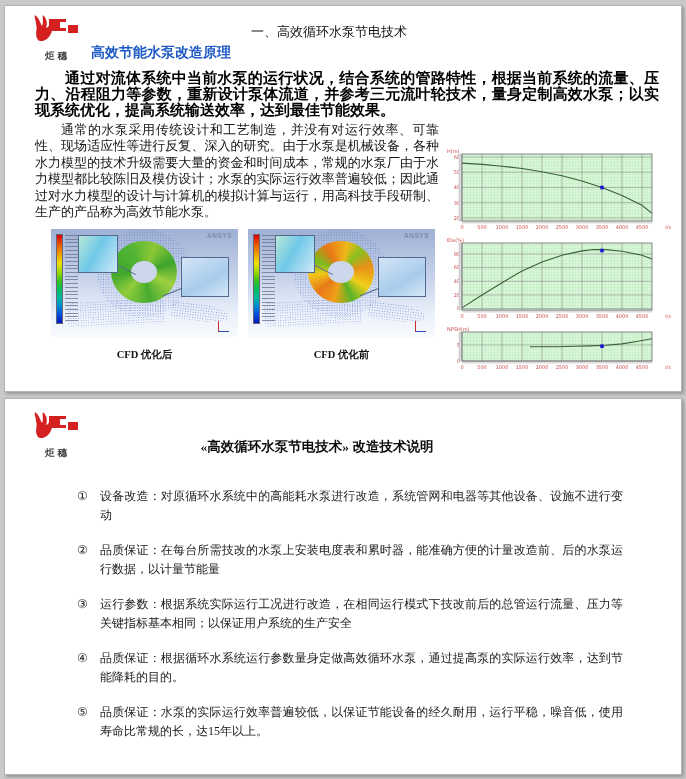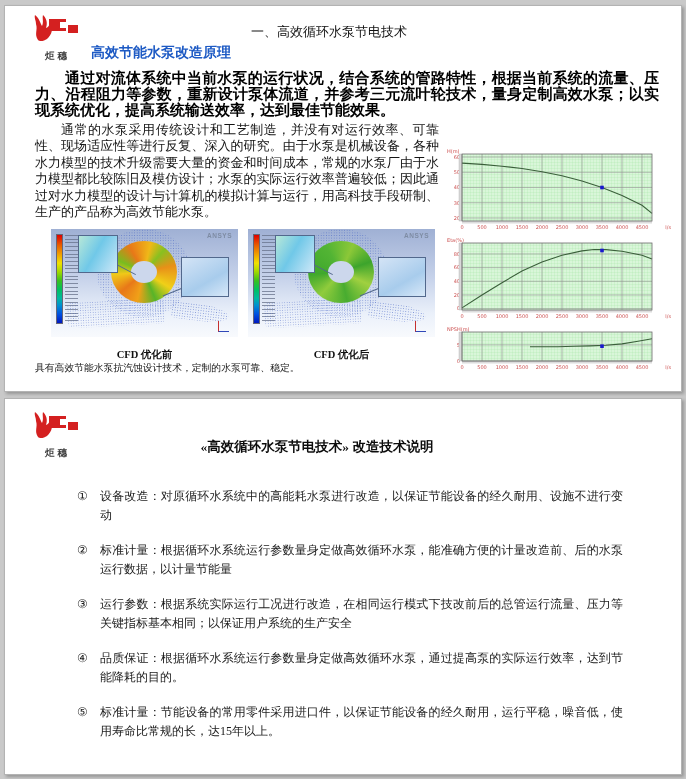--- a/index.html
+++ b/index.html
@@ -232,86 +232,85 @@
   </div>
 
   <div class="cfd-row">
     <div class="cfd-col">
       <div class="cfd">
         <div class="cbar"></div>
         <div class="cbar-labels"></div>
         <div class="volute"></div>
         <div class="band"></div>
         <div class="tail"></div>
-        <div class="impeller before"></div>
+        <div class="impeller after"></div>
         <div class="conn1"></div>
         <div class="conn2"></div>
         <div class="inset1"></div>
         <div class="inset2"></div>
         <div class="ansys">ANSYS</div>
         <div class="triad"></div>
       </div>
-      <div class="cfd-cap">CFD 优化前</div>
+      <div class="cfd-cap">CFD 优化后</div>
     </div>
     <div class="cfd-col">
       <div class="cfd">
         <div class="cbar"></div>
         <div class="cbar-labels"></div>
         <div class="volute"></div>
         <div class="band"></div>
         <div class="tail"></div>
-        <div class="impeller after"></div>
+        <div class="impeller before"></div>
         <div class="conn1"></div>
         <div class="conn2"></div>
         <div class="inset1"></div>
         <div class="inset2"></div>
         <div class="ansys">ANSYS</div>
         <div class="triad"></div>
       </div>
-      <div class="cfd-cap">CFD 优化后</div>
+      <div class="cfd-cap">CFD 优化前</div>
     </div>
   </div>
 
-  <div class="p1-footer">具有高效节能水泵抗汽蚀设计技术，定制的水泵可靠、稳定。</div>
 </div>
 
 <div class="page" id="page2">
 
   <div class="logo">
     <svg width="50" height="33" viewBox="0 0 50 33">
       <path d="M9 28 C5 22 9 18 7 12 C7 8 5 6 6 3 C11 7 11 11 13 14 C15 10 13 6 14 3 C19 8 18 13 17 16 C20 15 21 12 21 9 C25 15 23 23 18 27 C15 29 11 30 9 28 Z" fill="#d42020"></path>
       <rect x="20" y="7" width="17" height="12" fill="#d42020"></rect>
       <rect x="31" y="10" width="8" height="6" fill="#ffffff"></rect>
       <rect x="39" y="13" width="10" height="8" fill="#d42020"></rect>
     </svg>
     <div class="logo-text">炬穗</div>
   </div>
 
   <div class="p2-title">«高效循环水泵节电技术» 改造技术说明</div>
 
   <div class="p2-list">
 
       <div class="p2-item">
         <div class="p2-num">①</div>
-        <div class="p2-text">设备改造：对原循环水系统中的高能耗水泵进行改造，以保证节能设备的经久耐用、设施不进行变动</div>
+        <div class="p2-text">设备改造：对原循环水系统中的高能耗水泵进行改造，系统管网和电器等其他设备、设施不进行变动</div>
       </div>
 
       <div class="p2-item">
         <div class="p2-num">②</div>
-        <div class="p2-text">标准计量：根据循环水系统运行参数量身定做高效循环水泵，能准确方便的计量改造前、后的水泵运行数据，以计量节能量</div>
+        <div class="p2-text">品质保证：在每台所需技改的水泵上安装电度表和累时器，能准确方便的计量改造前、后的水泵运行数据，以计量节能量</div>
       </div>
 
       <div class="p2-item">
         <div class="p2-num">③</div>
         <div class="p2-text">运行参数：根据系统实际运行工况进行改造，在相同运行模式下技改前后的总管运行流量、压力等关键指标基本相同；以保证用户系统的生产安全</div>
       </div>
 
       <div class="p2-item">
         <div class="p2-num">④</div>
         <div class="p2-text">品质保证：根据循环水系统运行参数量身定做高效循环水泵，通过提高泵的实际运行效率，达到节能降耗的目的。</div>
       </div>
 
       <div class="p2-item">
         <div class="p2-num">⑤</div>
-        <div class="p2-text">标准计量：节能设备的常用零件采用进口件，以保证节能设备的经久耐用，运行平稳，噪音低，使用寿命比常规的长，达15年以上。</div>
+        <div class="p2-text">品质保证：水泵的实际运行效率普遍较低，以保证节能设备的经久耐用，运行平稳，噪音低，使用寿命比常规的长，达15年以上。</div>
       </div>
     </div>
 </div>
 
 </body></html>

